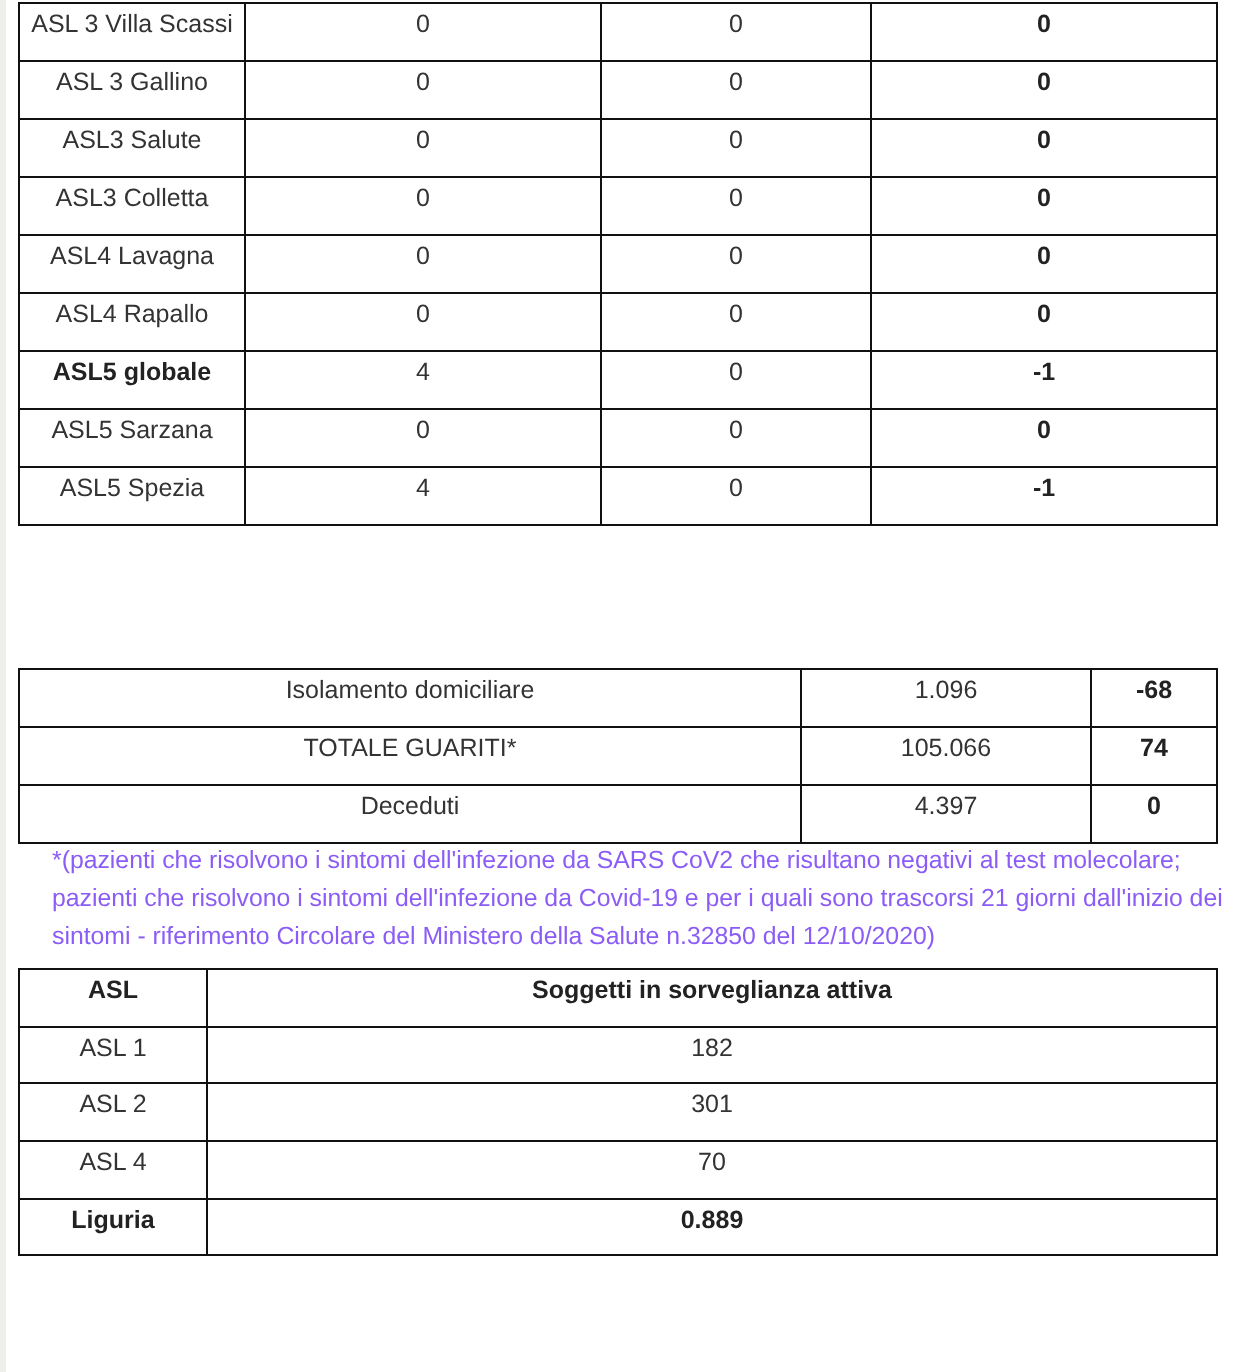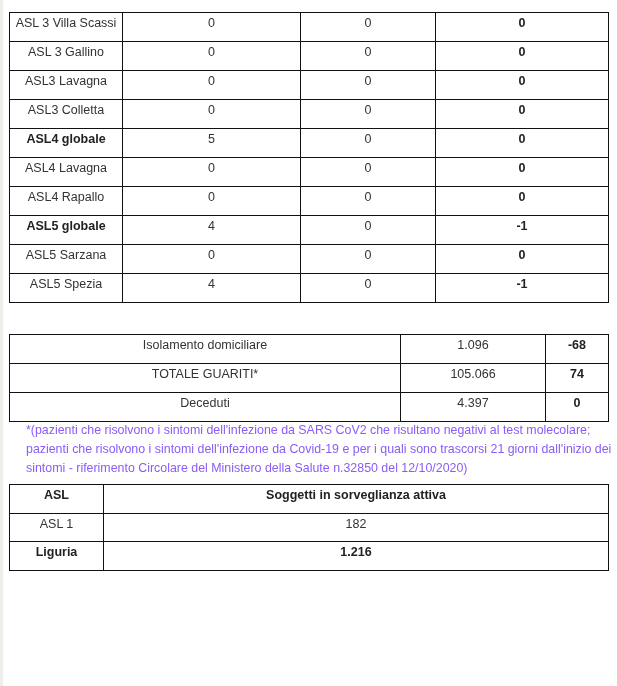--- a/index.html
+++ b/index.html
@@ -7,21 +7,21 @@
     width:617px; height:686px; overflow:hidden; position:relative;
     background:#ffffff;
     font-family:"Liberation Sans", sans-serif;
     color:#333333;
     font-size:12.5px;
   }
   .left-strip { position:absolute; left:0; top:0; width:3px; height:686px; background:#eeeeea; }
   table { position:absolute; border-collapse:collapse; table-layout:fixed; }
   td { border:1.5px solid #111; text-align:center; vertical-align:top; padding:3px 2px 0 2px; line-height:15px; overflow:hidden; white-space:nowrap; }
   td.b { font-weight:bold; color:#222; }
-  #t1 { left:9px; top:12px; width:599px; }
+  #t1 { left:9px; top:1px; width:599px; }
   #t1 td { height:25px; }
   #t2 { left:9px; top:334px; width:599px; }
   #t2 td { height:25px;margin-top:42px; }
   #t3 { left:9px; top:484px; width:599px; }
   #t3 td { height:24.7px; }
   .note { position:absolute; left:10px; top:421px; width:600px; font-size:12.4px; line-height:19px; color:#8b5cf6;margin-left:16px; }
 </style>
 </head>
 <body>
 
@@ -41,34 +41,28 @@
         <td>0</td>
         <td class="b">0</td>
       </tr>
       <tr>
         <td>ASL 3 Gallino</td>
         <td>0</td>
         <td>0</td>
         <td class="b">0</td>
       </tr>
       <tr>
-        <td>ASL3 Lavagna</td>
+        <td>ASL3 Salute</td>
         <td>0</td>
         <td>0</td>
         <td class="b">0</td>
       </tr>
       <tr>
         <td>ASL3 Colletta</td>
         <td>0</td>
-        <td>0</td>
-        <td class="b">0</td>
-      </tr>
-      <tr>
-        <td class="b">ASL4 globale</td>
-        <td>5</td>
         <td>0</td>
         <td class="b">0</td>
       </tr>
       <tr>
         <td>ASL4 Lavagna</td>
         <td>0</td>
         <td>0</td>
         <td class="b">0</td>
       </tr>
       <tr>
@@ -133,17 +127,25 @@
   <tbody>
     <tr>
       <td class="b">ASL</td>
       <td class="b">Soggetti in sorveglianza attiva</td>
     </tr>
     <tr>
       <td>ASL 1</td>
       <td>182</td>
     </tr>
     <tr>
+      <td>ASL 2</td>
+      <td>301</td>
+    </tr>
+    <tr>
+      <td>ASL 4</td>
+      <td>70</td>
+    </tr>
+    <tr>
       <td class="b">Liguria</td>
-      <td class="b">1.216</td>
+      <td class="b">0.889</td>
     </tr>
   </tbody>
 </table>
 
 </body></html>

